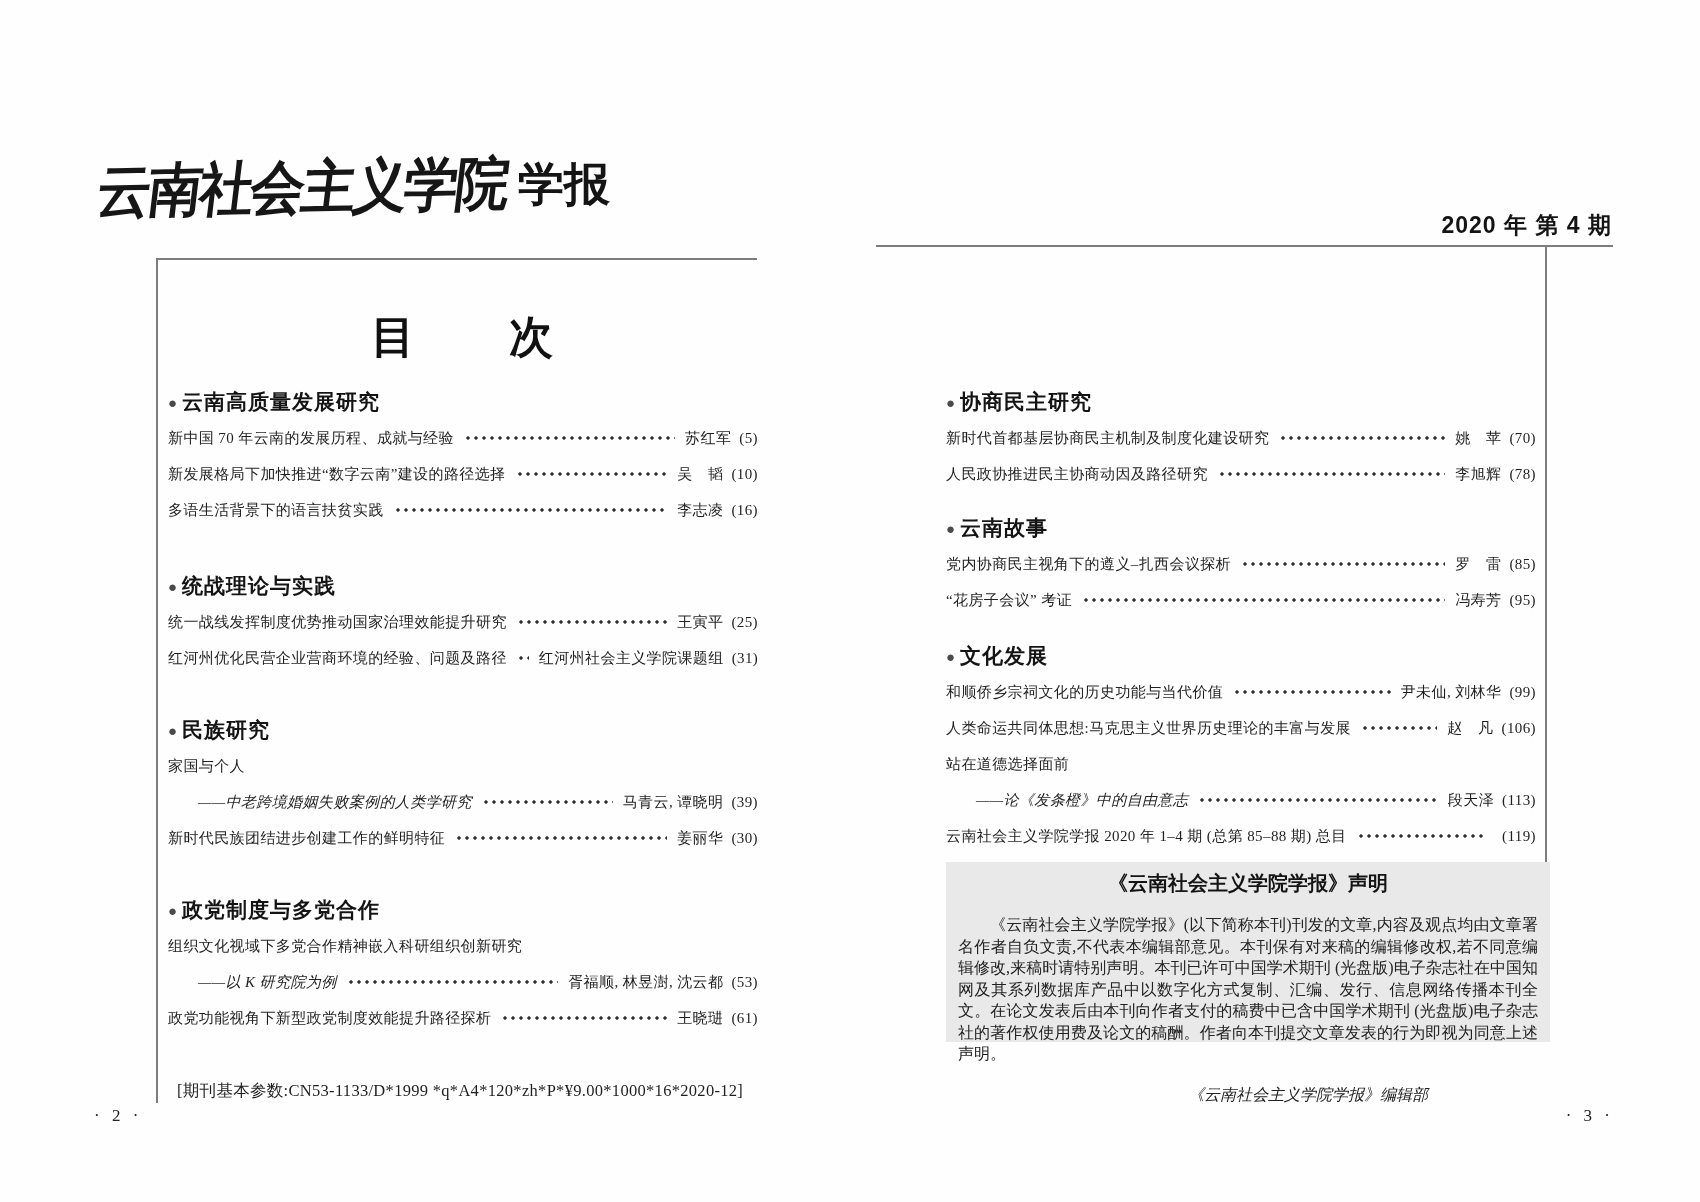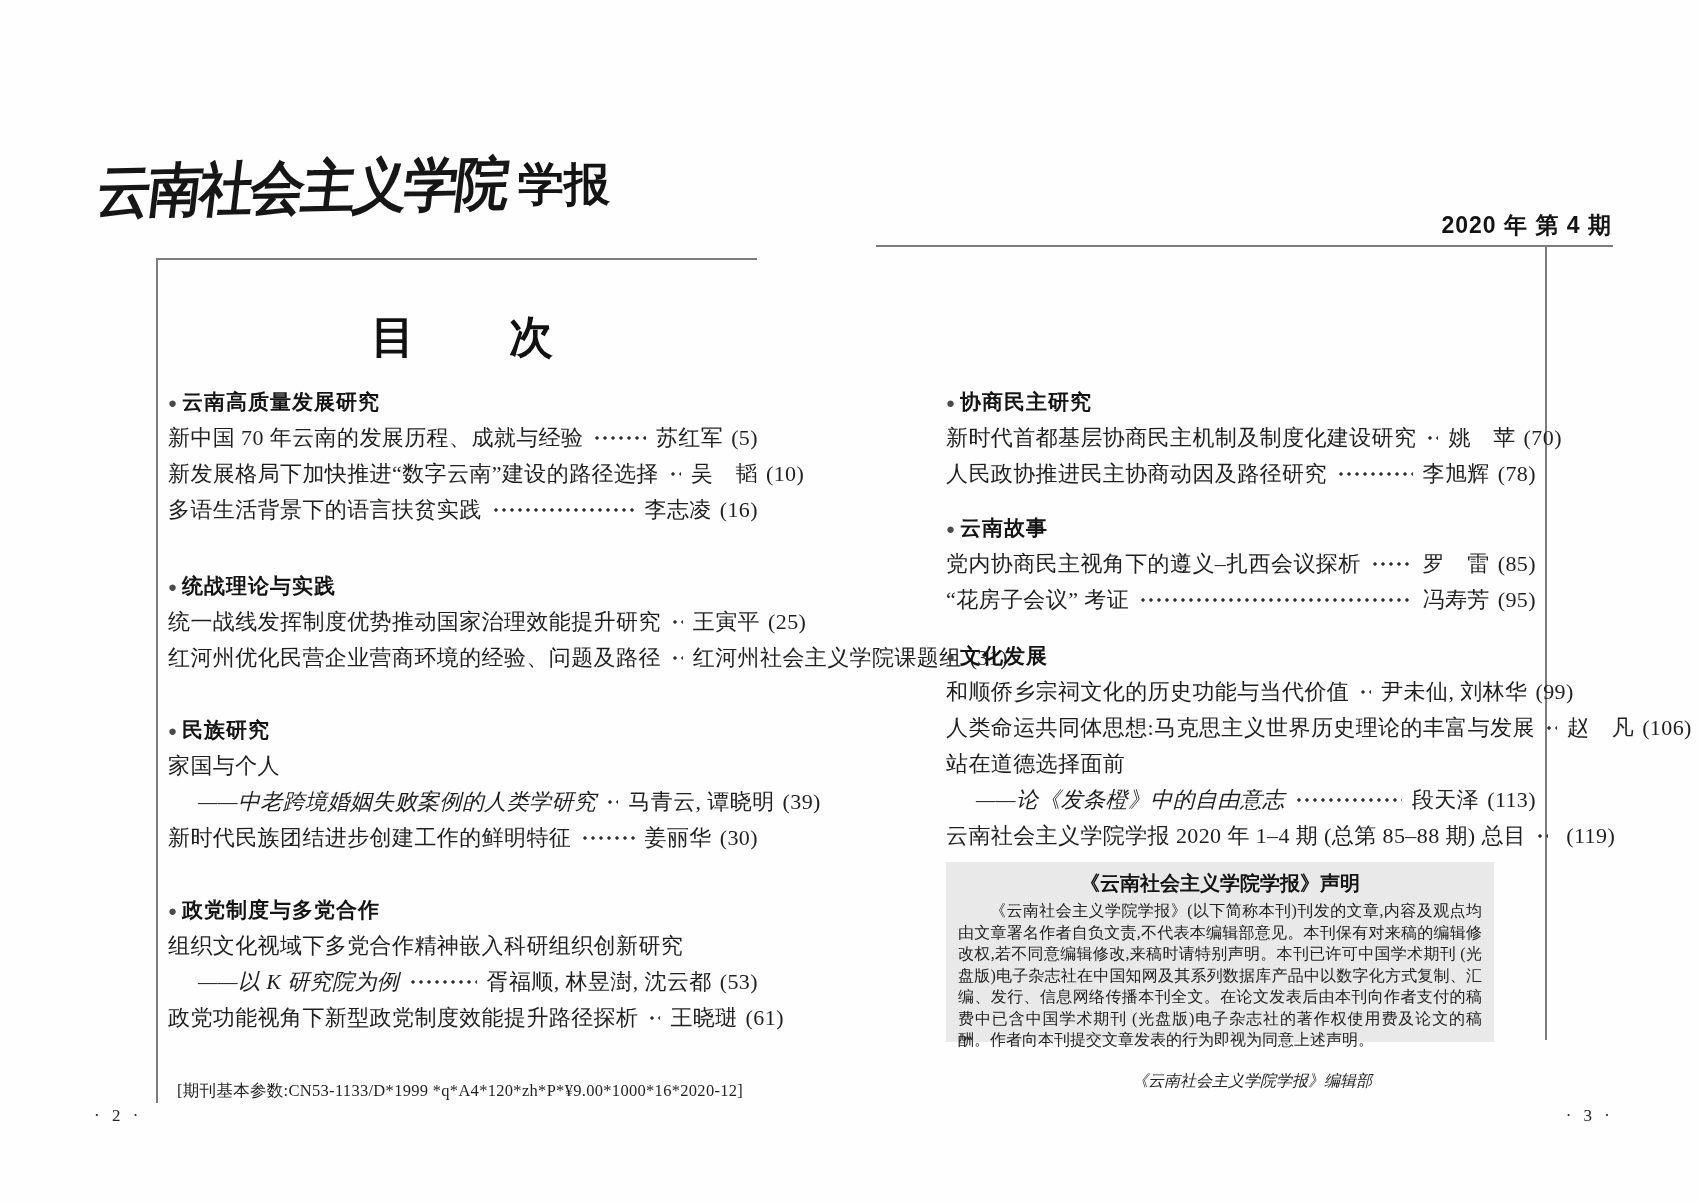--- a/index.html
+++ b/index.html
@@ -37,46 +37,46 @@
   
   .col{position:absolute;top:384px;}
   .col-left{left:168px;width:590px;}
   .col-right{left:946px;width:590px;}
   .sec-header{
     height:36px;display:flex;align-items:center;
     font-family:"Liberation Sans",sans-serif;font-size:21px;font-weight:700;color:#141414;
     letter-spacing:1px;
   }
   .bullet{font-size:15px;color:#4a4a4a;margin-right:4px;line-height:1;}
-  .row{display:flex;align-items:center;height:36px;font-size:22px;letter-spacing:.4px;}
+  .row{display:flex;align-items:center;height:36px;font-size:15px;letter-spacing:.4px;}
   .row .title{white-space:nowrap;flex:0 0 auto;}
   .row .title.kai{font-style:italic;}
   .row .title.indent{padding-left:30px;}
   .leader{
     flex:1 1 auto;min-width:12px;height:8px;margin:0 10px;align-self:center;
     background:radial-gradient(circle,#2e2e2e 1.4px,transparent 1.9px) left center / 8px 8px repeat-x;
   }
   .authors{white-space:pre;flex:0 0 auto;}
   .pageno{white-space:pre;flex:0 0 auto;margin-left:8px;}
   .col-left .sec:nth-of-type(2){margin-top:40px;}
   .col-left .sec:nth-of-type(3){margin-top:36px;}
   .col-left .sec:nth-of-type(4){margin-top:36px;}
   .col-right .sec:nth-of-type(2){margin-top:18px;}
   .col-right .sec:nth-of-type(3){margin-top:20px;}
   
   .statement{
-    position:absolute;left:946px;top:862px;width:548px;height:180px;
+    position:absolute;left:946px;top:862px;width:604px;height:180px;
     background:#e9e9e9;box-sizing:border-box;padding:8px 12px 0 12px;
   }
   .statement-title{
     text-align:center;font-family:"Liberation Sans",sans-serif;
     font-size:20px;font-weight:700;color:#141414;line-height:26px;
   }
   .statement-body{
-    margin-top:4px;font-size:16px;line-height:21.5px;text-align:justify;
+    margin-top:18px;font-size:16px;line-height:21.5px;text-align:justify;
     text-indent:2em;color:#222;
   }
   .statement-sign{
     margin-top:20px;text-align:right;padding-right:110px;
     font-style:italic;font-size:16px;color:#222;
   }
   
   .journal-params{
     position:absolute;left:177px;top:1080px;font-size:16.5px;letter-spacing:.3px;color:#1f1f1f;white-space:pre;
   }

